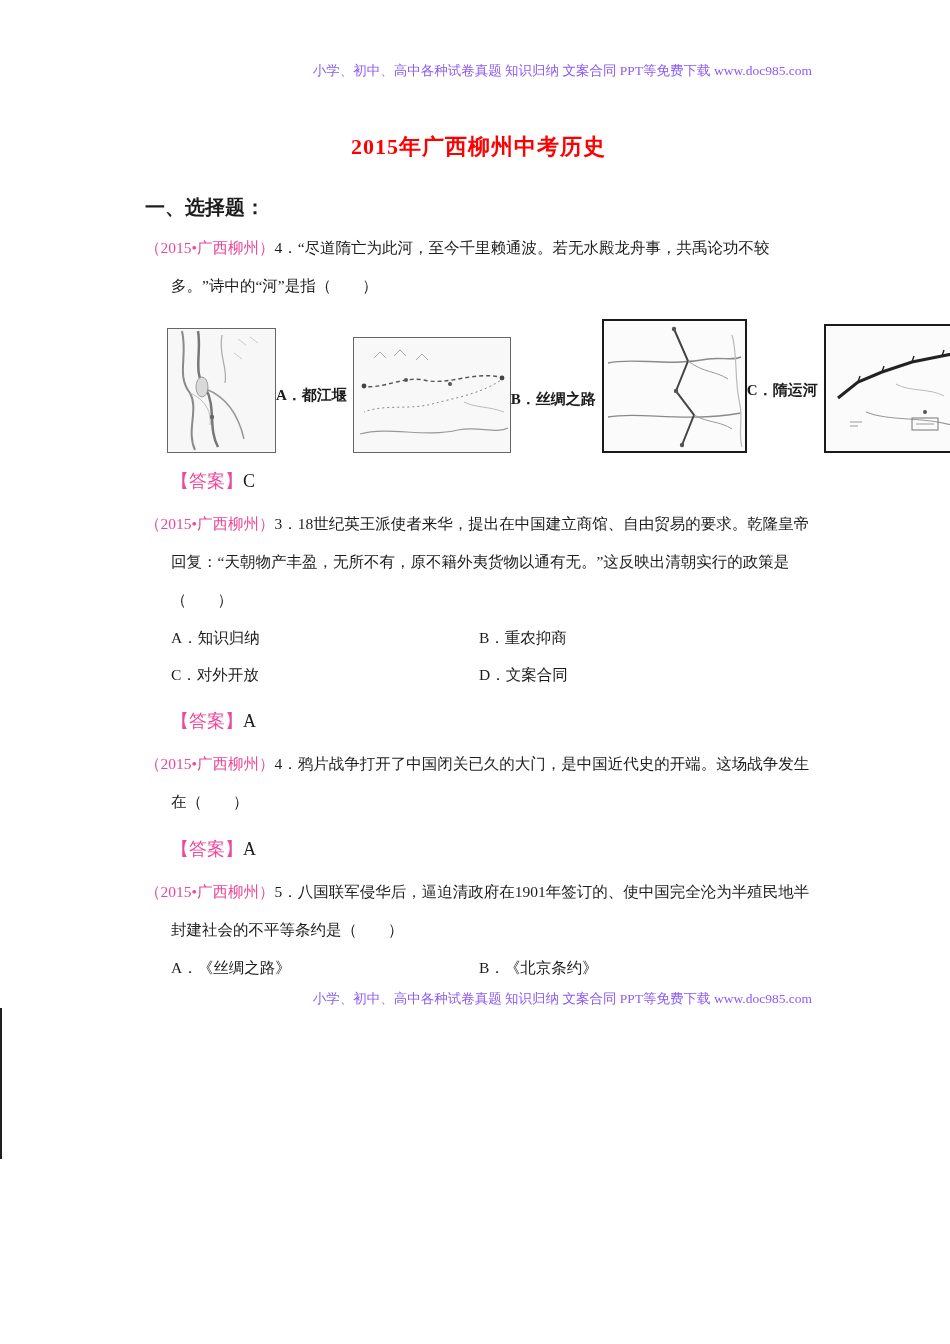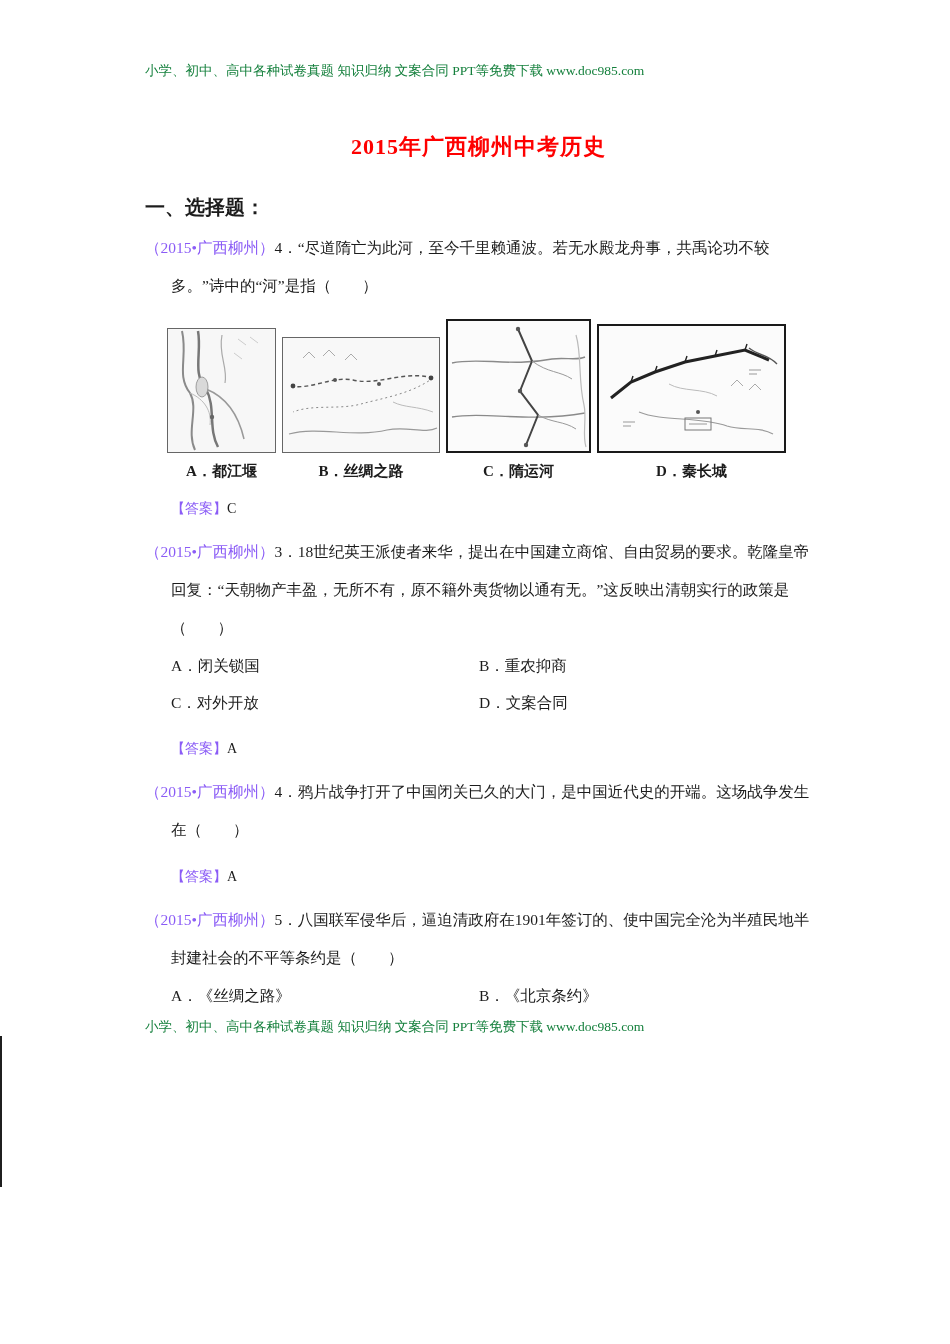--- a/index.html
+++ b/index.html
@@ -6,23 +6,23 @@
   body {
     width: 950px; height: 1344px;
     background: #ffffff;
     font-family: "Liberation Serif", "DejaVu Serif", serif;
     color: #1c1c1c;
     position: relative;
     overflow: hidden;
   }
   .page { padding: 62px 138px 0 145px; }
   .doc-header, .doc-footer {
-    text-align: left;
+    text-align: right;
     font-size: 13.5px;
-    color: #15803d;
+    color: #8b5cf6;
     white-space: nowrap;
   }
   .doc-title {
     text-align: center;
     color: #fe0000;
     font-size: 22px;
     font-weight: bold;
     margin: 52px 0 0 0;
     letter-spacing: 1px;
   }
@@ -31,42 +31,42 @@
     font-size: 20px;
     margin-top: 32px;
   }
   .q-text {
     font-size: 15.5px;
     line-height: 38px;
     margin: 8px 0 0 0;
     padding-left: 26px;
     text-indent: -26px;
   }
-  .red { color: #8b5cf6; }
+  .red { color: #ec4899; }
   .opts {
     display: grid;
     grid-template-columns: 308px auto;
     margin-left: 26px;
     font-size: 15.5px;
     line-height: 37px;
   }
   .ans {
     margin: 12px 0 4px 0;
     padding-left: 26px;
-    font-size: 14px;
+    font-size: 18px;
     line-height: 32px;
     font-family: Liberation Serif, serif;
   }
   .figures {
     display: flex;
     align-items: flex-end;
     gap: 6px;
     margin: 14px 0 0 22px;
   }
-  .fig { display: flex; flex-direction: column; align-items: center; }
+  .fig { display: flex; align-items: center; }
   .figbox { background: #fdfdfd; box-sizing: border-box; }
   .figbox.thin  { border: 1px solid #666; }
   .figbox.thick { border: 2px solid #1a1a1a; }
   .figlabel {
     font-weight: bold;
     font-size: 15px;
     margin-top: 9px;
     white-space: nowrap;
   }
   .doc-footer { margin-top: 4px; }
@@ -167,21 +167,21 @@
       </div>
     </div>
 
     <p class="ans"><span class="red">【答案】</span><span>C</span></p>
   </div>
 
 
   <div>
     <p class="q-text"><span class="red">（2015•广西柳州）</span><span>3．18世纪英王派使者来华，提出在中国建立商馆、自由贸易的要求。乾隆皇帝回复：“天朝物产丰盈，无所不有，原不籍外夷货物以通有无。”这反映出清朝实行的政策是（　　）</span></p>
     <div class="opts">
-      <span>A．闭关锁国</span>
+      <span>A．知识归纳</span>
       <span>B．重农抑商</span>
       <span>C．对外开放</span>
       <span>D．文案合同</span>
     </div>
     <p class="ans"><span class="red">【答案】</span><span>A</span></p>
   </div>
 
   <div>
     <p class="q-text"><span class="red">（2015•广西柳州）</span><span>4．鸦片战争打开了中国闭关已久的大门，是中国近代史的开端。这场战争发生在（　　）</span></p>
     <p class="ans"><span class="red">【答案】</span><span>A</span></p>

